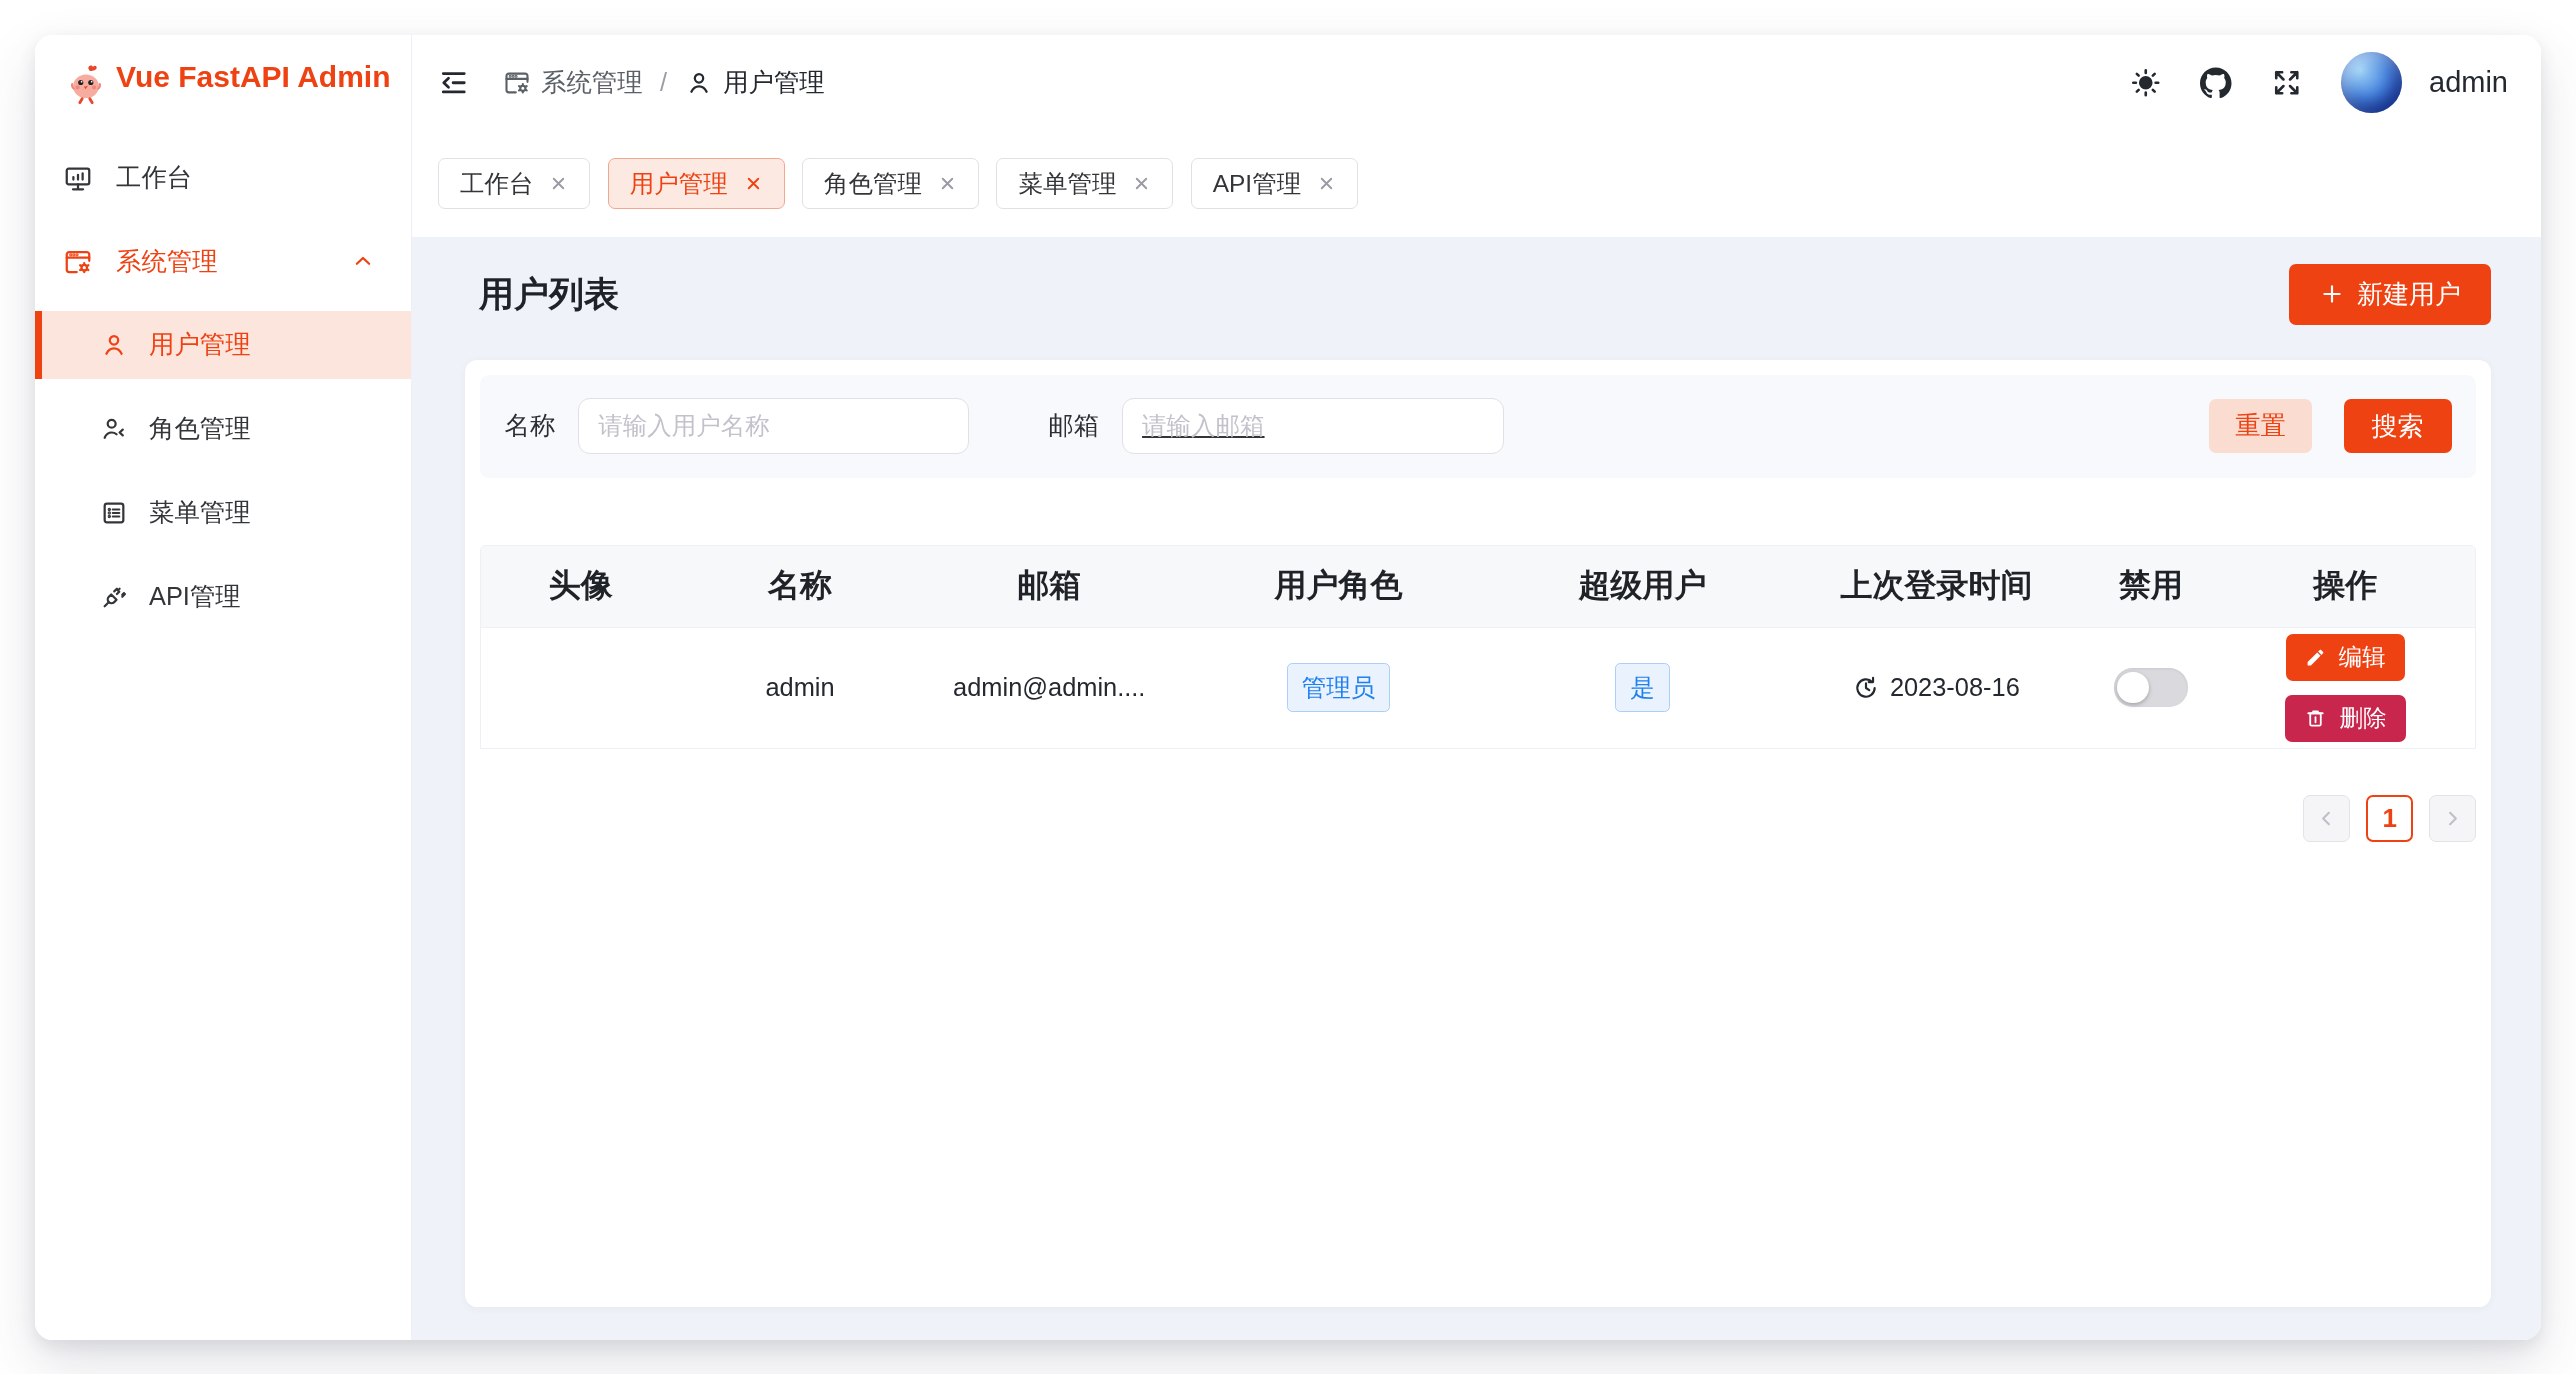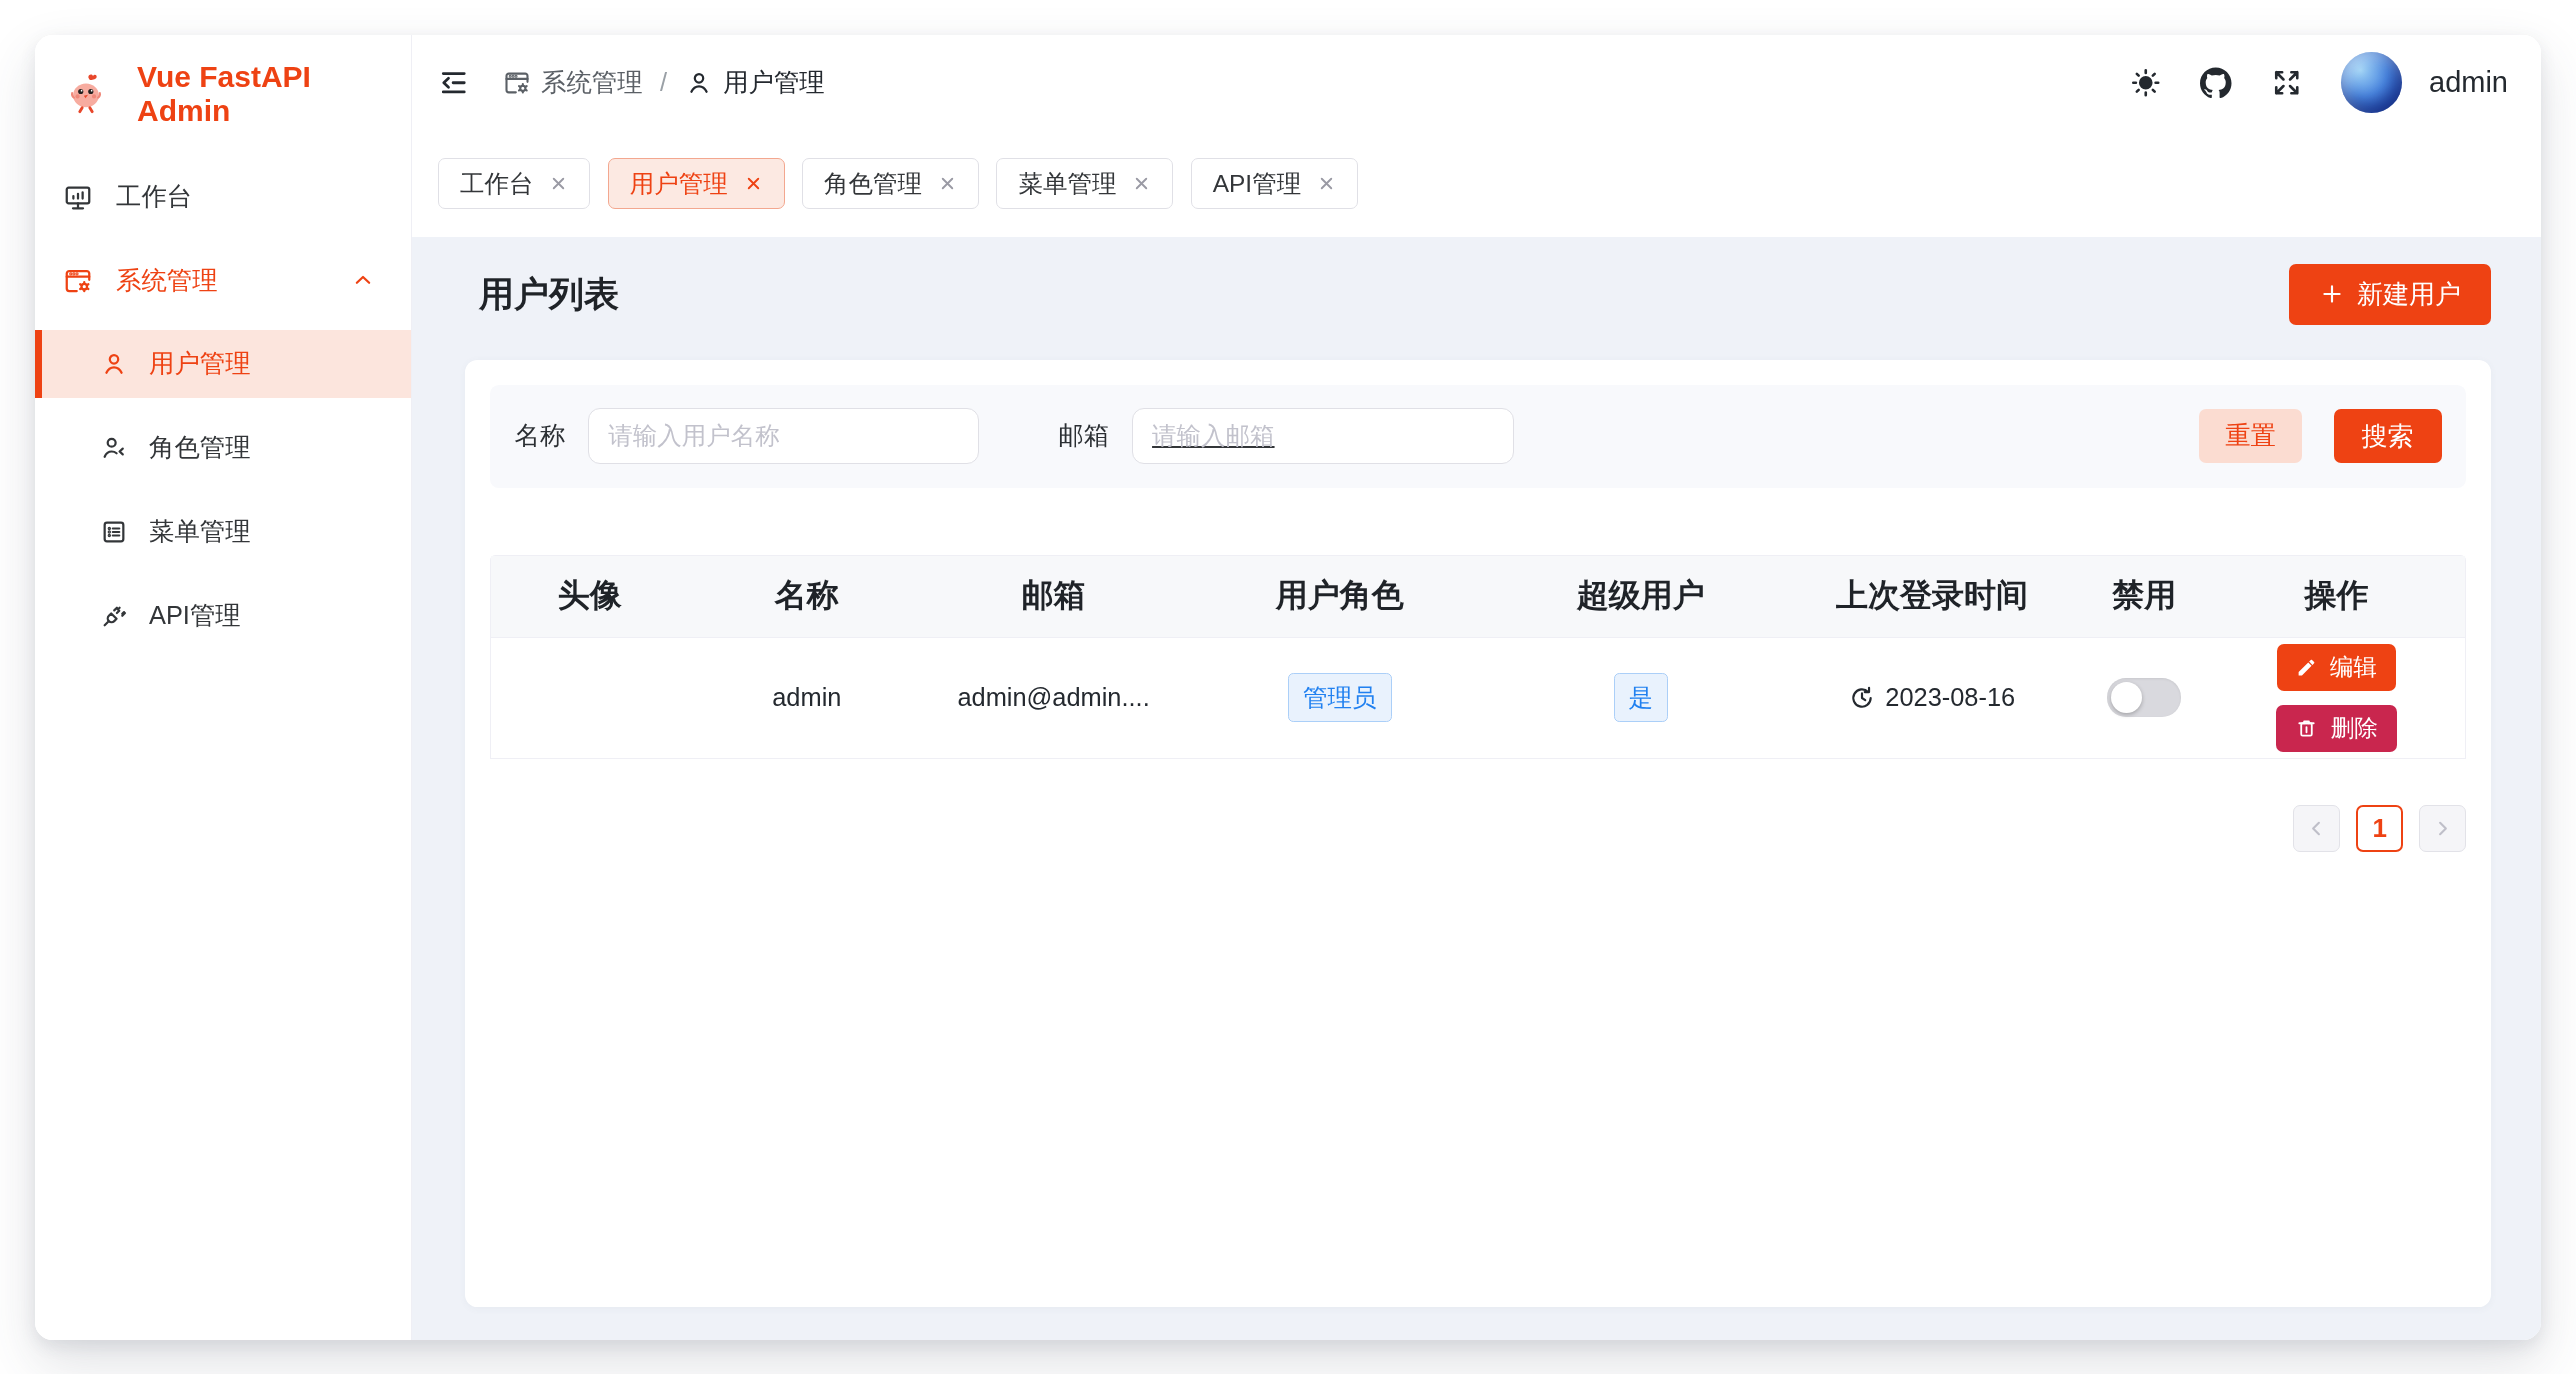--- a/index.html
+++ b/index.html
@@ -11,21 +11,21 @@
     position:relative;
     overflow:hidden;
   }
   .window {
     position:absolute; left:35px; top:35px; width:2506px; height:1305px;
     background:#fff; border-radius:17.5px; overflow:hidden; display:flex;
     box-shadow:0 23px 53px rgba(60,70,90,.16), 0 5.3px 15.8px rgba(60,70,90,.10);
   }
   
   .sidebar { width:377px; flex:0 0 377px; background:#fff; border-right:0.9px solid #efeff5; display:flex; flex-direction:column; }
-  .logo { display:flex; align-items:center; gap:28px; padding:24.5px 0 23px 28px; }
+  .logo { display:flex; gap:7px; padding:24.5px 0 23px 28px; }
   .logo-text { color:#EE4213; font-size:30px; font-weight:bold; letter-spacing:0; }
   .menu { padding-top:12.3px; display:flex; flex-direction:column; }
   .menu-item {
     height:68px; display:flex; align-items:center; gap:23px;
     padding-left:28px; font-size:25.4px; color:#333639; cursor:pointer;
     margin-bottom:15.8px; position:relative;
   }
   .menu-item svg { width:30px; height:30px; flex:0 0 30px; }
   .menu-item.parent { color:#EE4213; }
   .menu-item .chev { margin-left:auto; margin-right:33px; width:24.5px; height:24.5px; }
@@ -67,21 +67,21 @@
   
   .content { flex:1; background:#EFF2F8; padding:0 50px 0 53px; display:flex; flex-direction:column; min-height:0; }
   .title-row { margin-top:23px; height:68px; display:flex; align-items:center; justify-content:space-between; }
   .page-title { font-size:35px; font-weight:bold; color:#1f2328;margin-left:14px; }
   .btn { display:flex; align-items:center; justify-content:center; gap:12.3px; border:none; cursor:pointer; border-radius:7px; font-family:inherit; }
   .btn-primary { background:#EE4213; color:#fff; }
   .new-user-btn { height:61px; padding:0 30px; font-size:26px; }
   .new-user-btn svg { width:26px; height:26px; }
   .card {
     margin-top:31.5px; margin-bottom:33px; flex:1; background:#fff; border-radius:12.3px;
-    padding:25px; box-shadow:0 1.8px 7px rgba(80,90,110,.05); display:flex; flex-direction:column; min-height:0;
+    padding:15px; box-shadow:0 1.8px 7px rgba(80,90,110,.05); display:flex; flex-direction:column; min-height:0;
   }
   
   .filter { height:103px; background:#F8F9FC; border-radius:8.8px; display:flex; align-items:center; padding:0 24.5px; }
   .filter-label { font-size:25.4px; color:#2b2f33; margin-right:23px; }
   .filter input {
     height:56px; border:0.9px solid #e0e0e6; border-radius:12px; background:#fff;
     font-size:24.5px; padding:0 19px; color:#333639; outline:none; font-family:inherit;
   }
   .filter input::placeholder { color:#c2c2cc; }
   .input-name { width:391px; margin-right:79px; }

